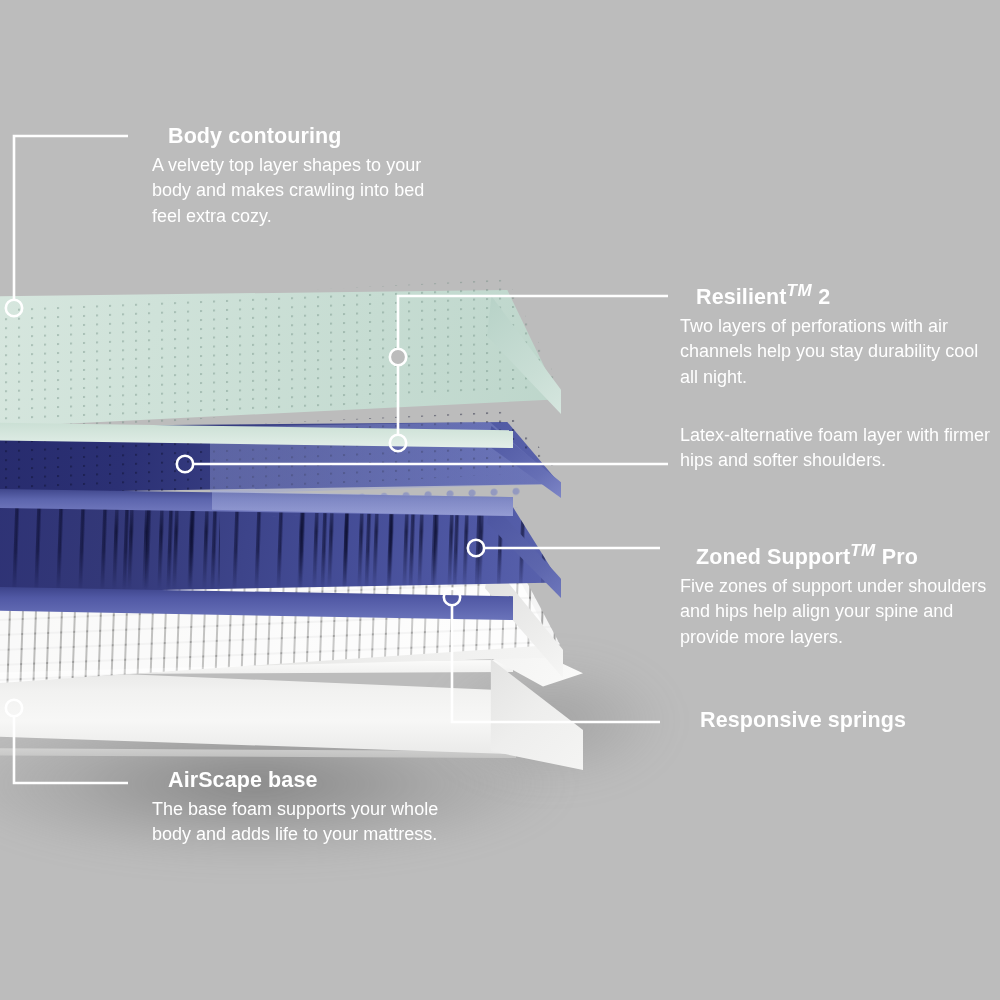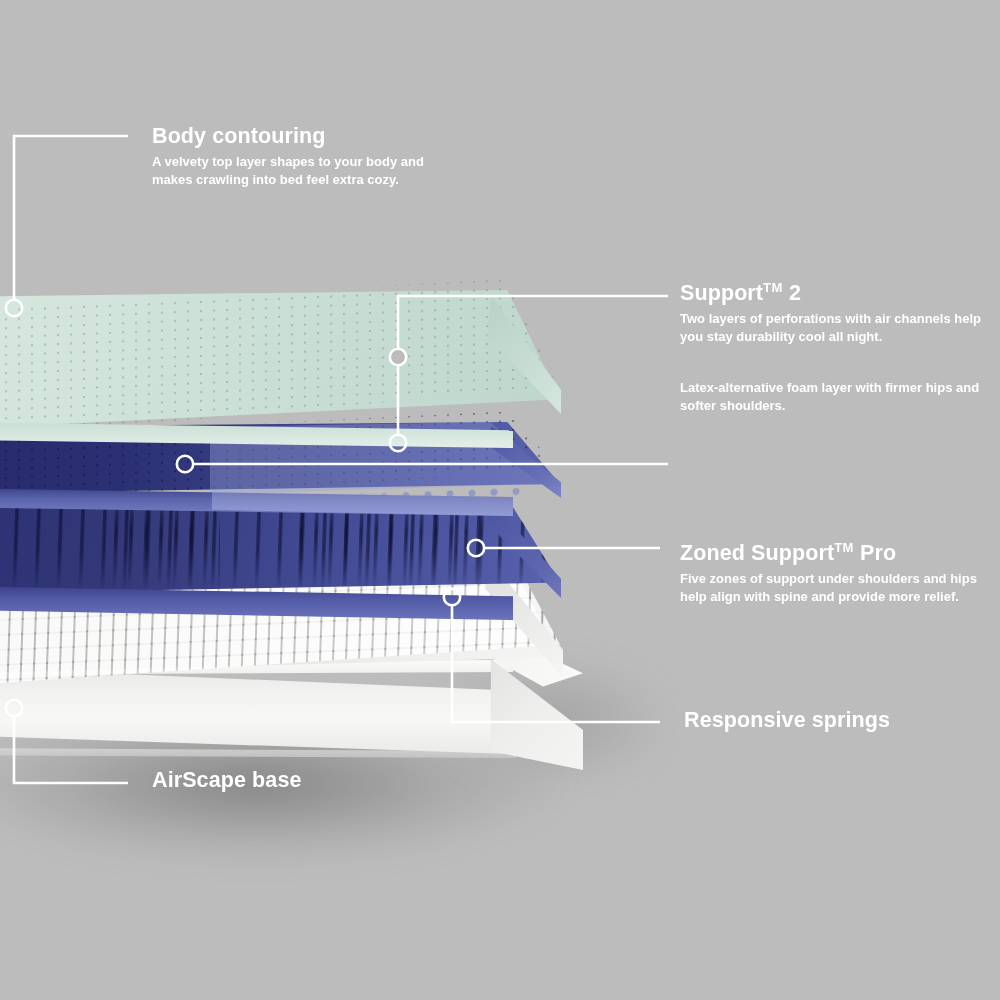--- a/index.html
+++ b/index.html
@@ -10,25 +10,25 @@
     font-family:"Liberation Sans","DejaVu Sans",sans-serif;
     overflow:hidden;
     position:relative;
   }
   #stage{position:absolute;inset:0;width:1000px;height:1000px;overflow:hidden;}
 
   
   .callout{position:absolute;color:#ffffff;}
   .callout .ttl{
     font-size:21.5px;font-weight:700;letter-spacing:.1px;
-    margin:0 0 4px 0;line-height:1.15;white-space:nowrap;
-  }
-  .callout .ttl sup{font-size:13px;font-weight:700;vertical-align:super;letter-spacing:.5px;}
+    margin:0 0 4px 16px;line-height:1.15;white-space:nowrap;
+  }
+  .callout .ttl sup{font-size:17px;font-weight:700;vertical-align:super;letter-spacing:.5px;font-style:italic;}
   .callout .bdy{
-    font-size:13px;font-weight:700;line-height:1.42;margin:0;
+    font-size:18px;font-weight:400;line-height:1.42;margin:0;
   }
   .callout .bdy + .bdy{margin-top:32px;}
 
   #co-body{left:152px;top:124px;width:300px;}
   #co-air{left:680px;top:281px;width:320px;}
   #co-zoned{left:680px;top:541px;width:320px;}
   #co-resp{left:684px;top:708px;width:320px;}
   #co-base{left:152px;top:768px;width:310px;}
 
   
@@ -307,35 +307,36 @@
   </svg>
 
   <div class="callout" id="co-body">
     <p class="ttl">
       <span>Body contouring</span>
     </p>
     <p class="bdy">A velvety top layer shapes to your body and makes crawling into bed feel extra cozy.</p>
   </div>
 
   <div class="callout" id="co-air">
-    <p class="ttl"><span>Support</span><sup>TM</sup><span> 2</span></p>
+    <p class="ttl"><span>Resilient</span><sup>TM</sup><span> 2</span></p>
     <p class="bdy">Two layers of perforations with air channels help you stay durability cool all night.</p>
     <p class="bdy">Latex-alternative foam layer with firmer hips and softer shoulders.</p>
   </div>
 
   <div class="callout" id="co-zoned">
     <p class="ttl"><span>Zoned Support</span><sup>TM</sup><span> Pro</span></p>
-    <p class="bdy">Five zones of support under shoulders and hips help align with spine and provide more relief.</p>
+    <p class="bdy">Five zones of support under shoulders and hips help align your spine and provide more layers.</p>
   </div>
 
   <div class="callout" id="co-resp">
     <p class="ttl">
       <span>Responsive springs</span>
     </p>
   </div>
 
   <div class="callout" id="co-base">
     <p class="ttl">
       <span>AirScape base</span>
     </p>
+    <p class="bdy">The base foam supports your whole body and adds life to your mattress.</p>
   </div>
 
 </div>
 
 </body></html>

